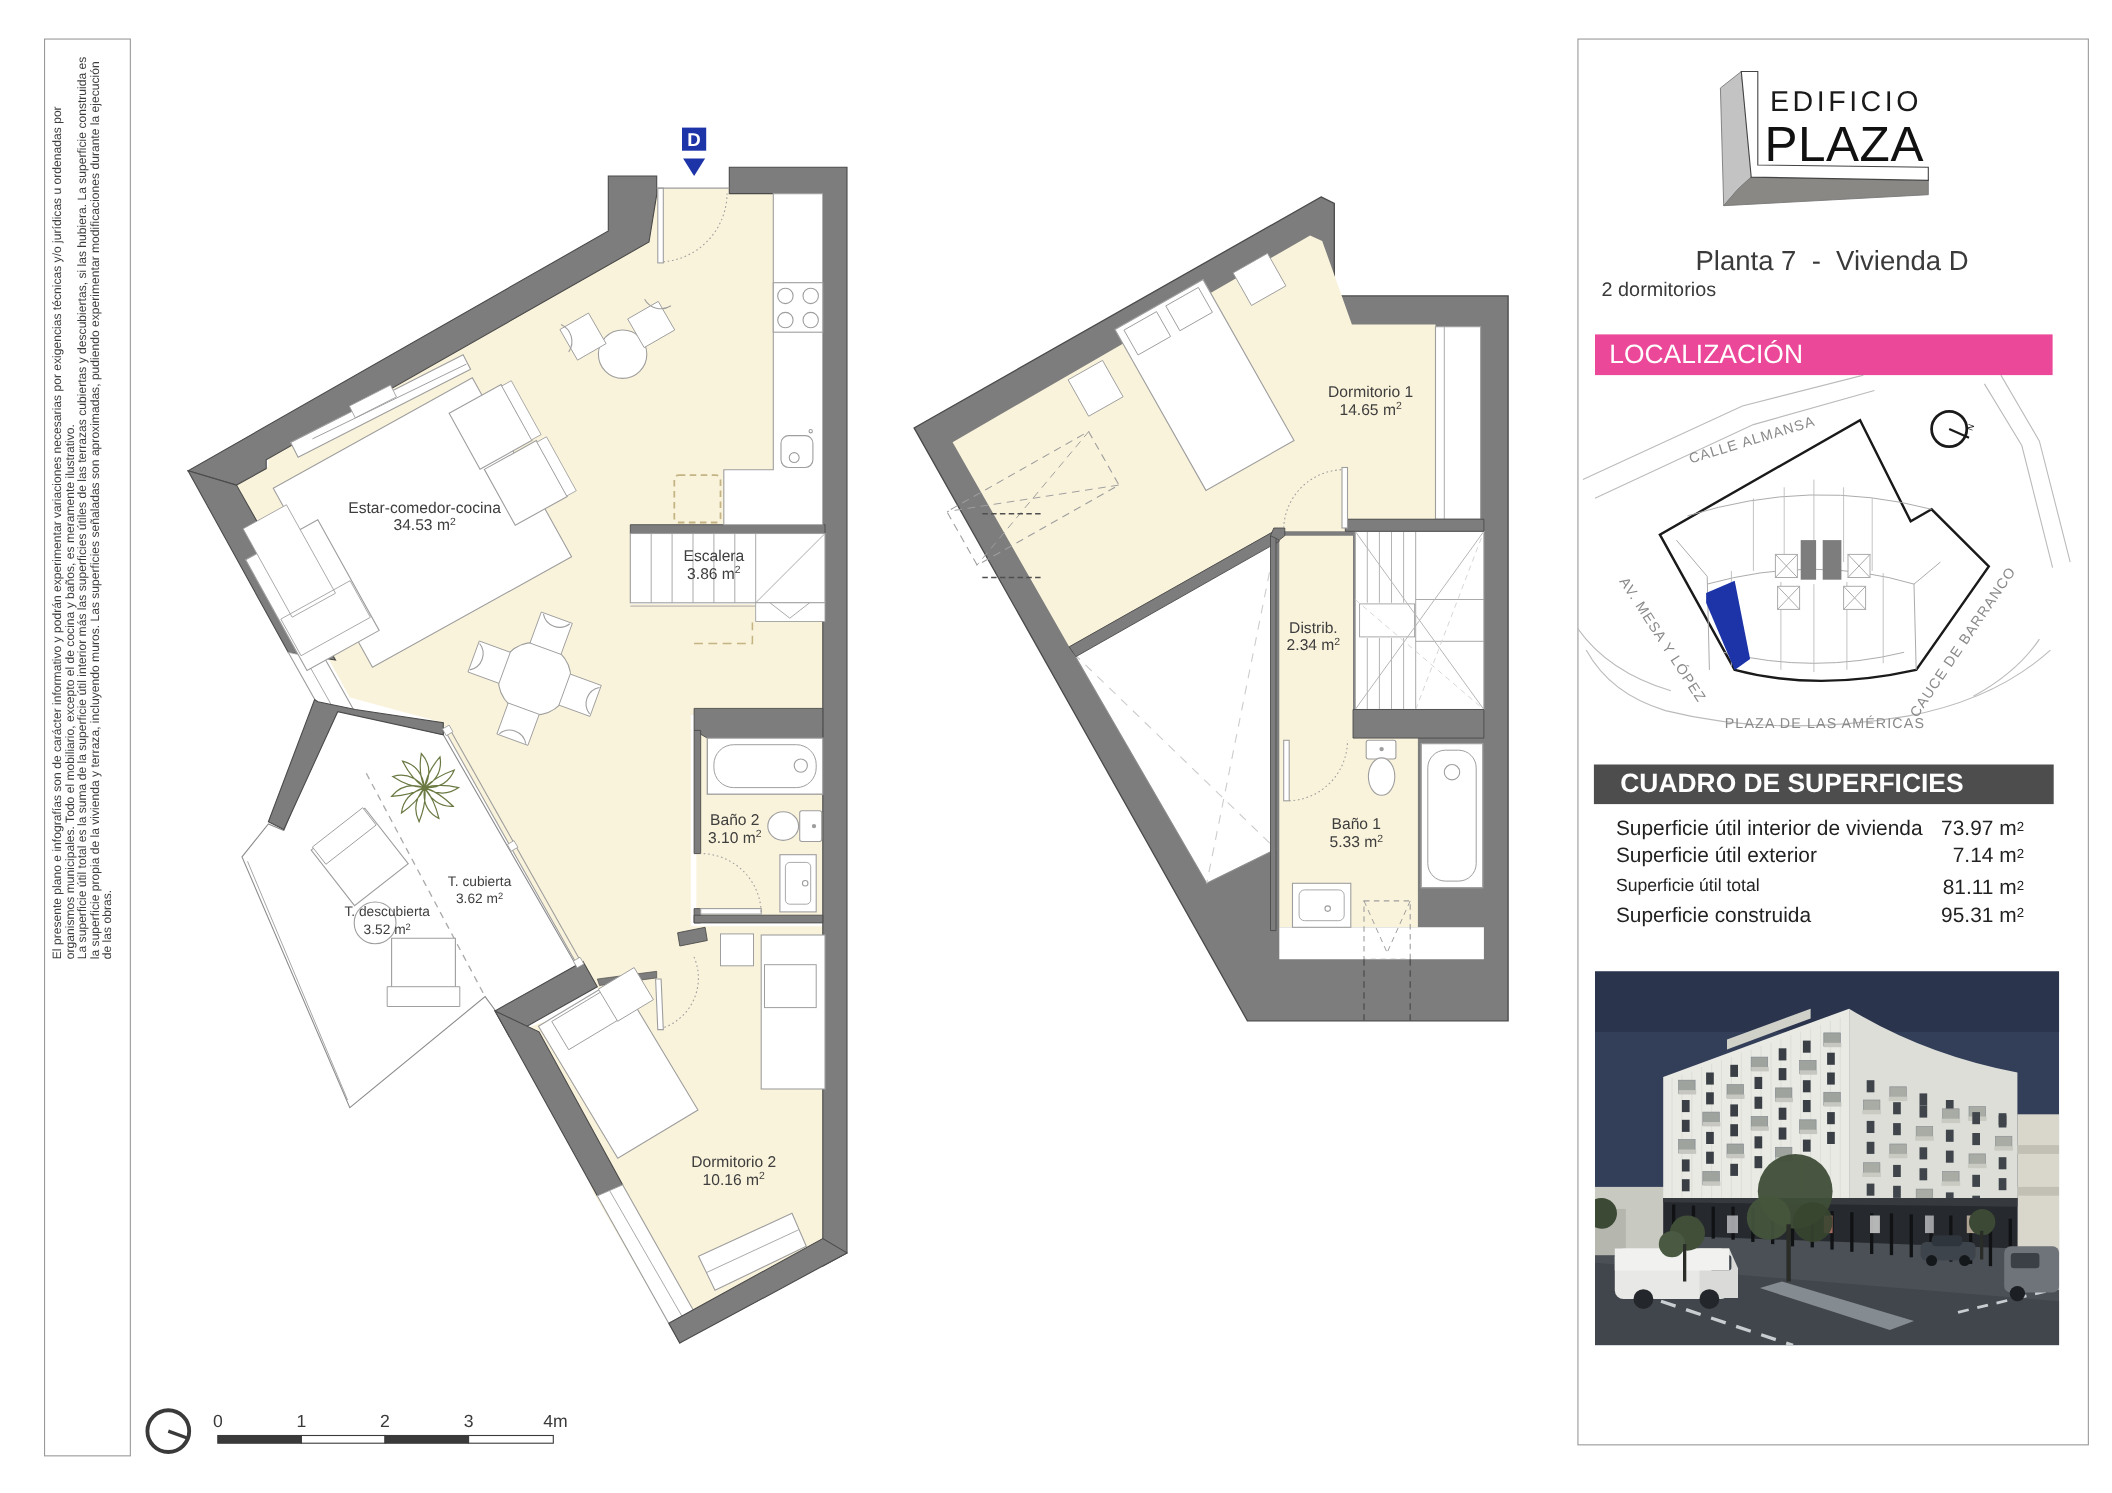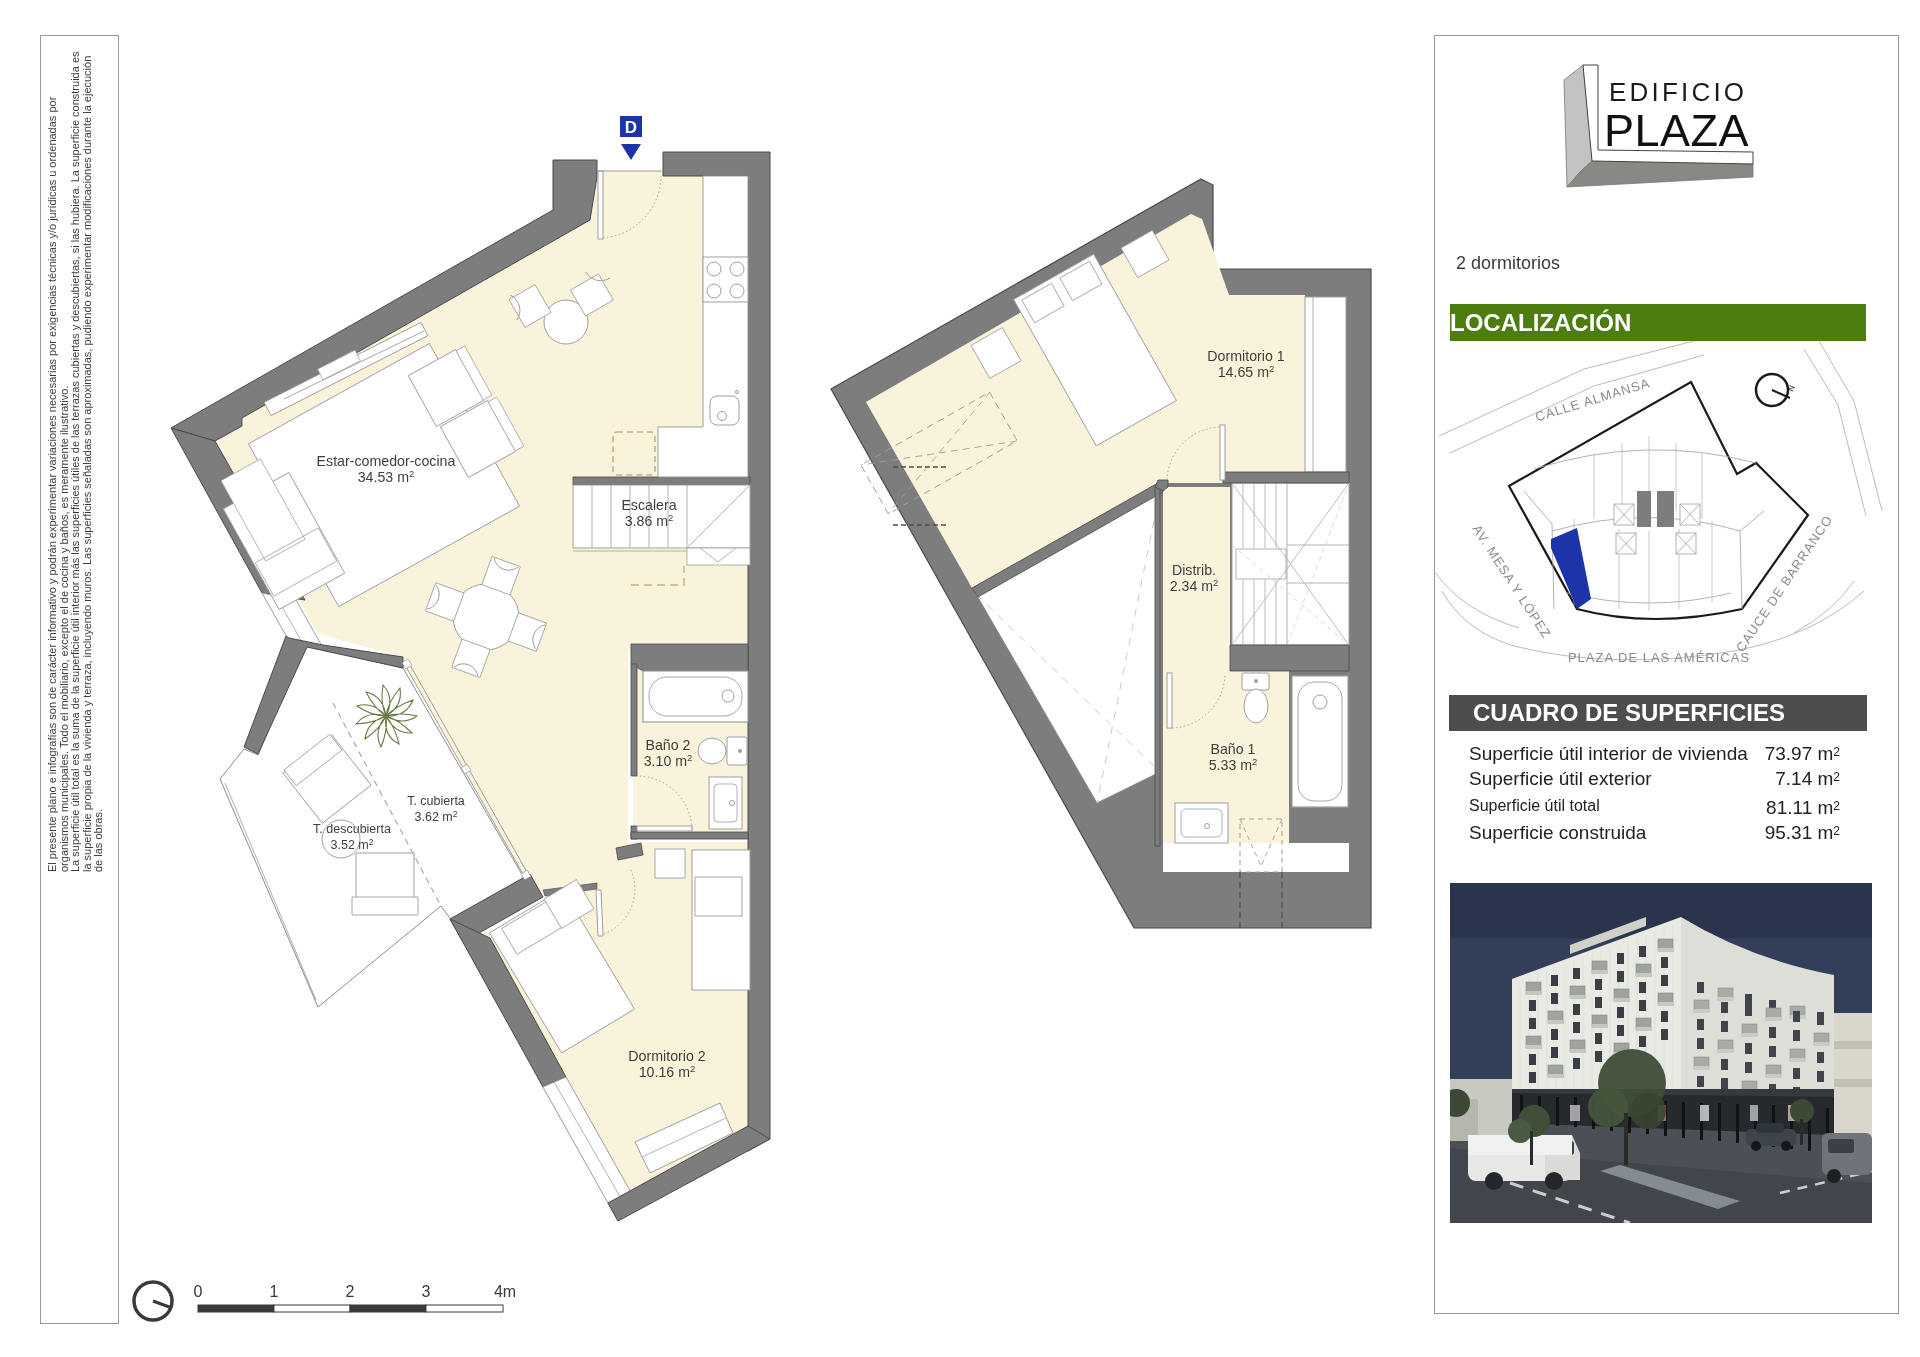--- a/index.html
+++ b/index.html
@@ -322,24 +322,25 @@
 <svg class="abs" style="left:1540px;top:40px" width="260" height="180" viewBox="0 0 260 180">
 <polygon points="24,40 43,25 53,120 40,132 27,147" fill="#c3c3c3" stroke="#777" stroke-width="0.8"></polygon>
 <polygon points="40,132 53,120 213,123 213,137 27,147" fill="#8a8884" stroke="#777" stroke-width="0.8"></polygon>
 <polygon points="43,25 58,25 58,110 213,112 213,124 52,121" fill="#ffffff" stroke="#444" stroke-width="1"></polygon>
 </svg>
 
 <div class="abs" style="left:1609px;top:77px;font-size:26px;letter-spacing:3.2px;color:#1a1a1a;">EDIFICIO</div>
 
 <div class="abs" style="left:1604px;top:105px;font-size:45px;letter-spacing:0.5px;color:#111;">PLAZA</div>
 
+<div class="abs" style="left:1434px;top:223px;width:463px;text-align:center;font-size:25px;color:#3a3a3a;">Planta 7&nbsp; -&nbsp; Vivienda D</div>
 
 <div class="abs" style="left:1456px;top:253px;width:463px;text-align:left;font-size:18px;color:#3a3a3a;">2 dormitorios</div>
 
-<div class="abs" style="left:1450px;top:304px;width:416px;height:37px;background:#4d7c0f;color:#fff;font-size:24px;font-weight:bold;line-height:37px;box-sizing:border-box;">LOCALIZACIÓN</div>
+<div class="abs" style="left:1450px;top:304px;width:416px;height:37px;background:#ec4899;color:#fff;font-size:24px;font-weight:normal;line-height:37px;padding-left:13px;box-sizing:border-box;">LOCALIZACIÓN</div>
 
 <svg class="abs" style="left:1434px;top:341px" width="463" height="345" viewBox="0 0 463 345">
 
 <path d="M 5 95 L 150 28 L 260 0" fill="none" stroke="#bbbbbb" stroke-width="1"></path>
 <path d="M 16 112 L 160 45 L 270 14" fill="none" stroke="#bbbbbb" stroke-width="1"></path>
 <path d="M 385 0 L 420 60 L 448 170" fill="none" stroke="#bbbbbb" stroke-width="1"></path>
 <path d="M 370 8 L 404 64 L 432 175" fill="none" stroke="#bbbbbb" stroke-width="1"></path>
 <path d="M 8 250 Q 30 290 80 305 Q 180 330 300 310 Q 380 295 430 250" fill="none" stroke="#bbbbbb" stroke-width="1"></path>
 <path d="M 0 230 Q 28 270 85 287" fill="none" stroke="#bbbbbb" stroke-width="1"></path>
 <path d="M 420 240 Q 400 270 360 292" fill="none" stroke="#bbbbbb" stroke-width="1"></path>

